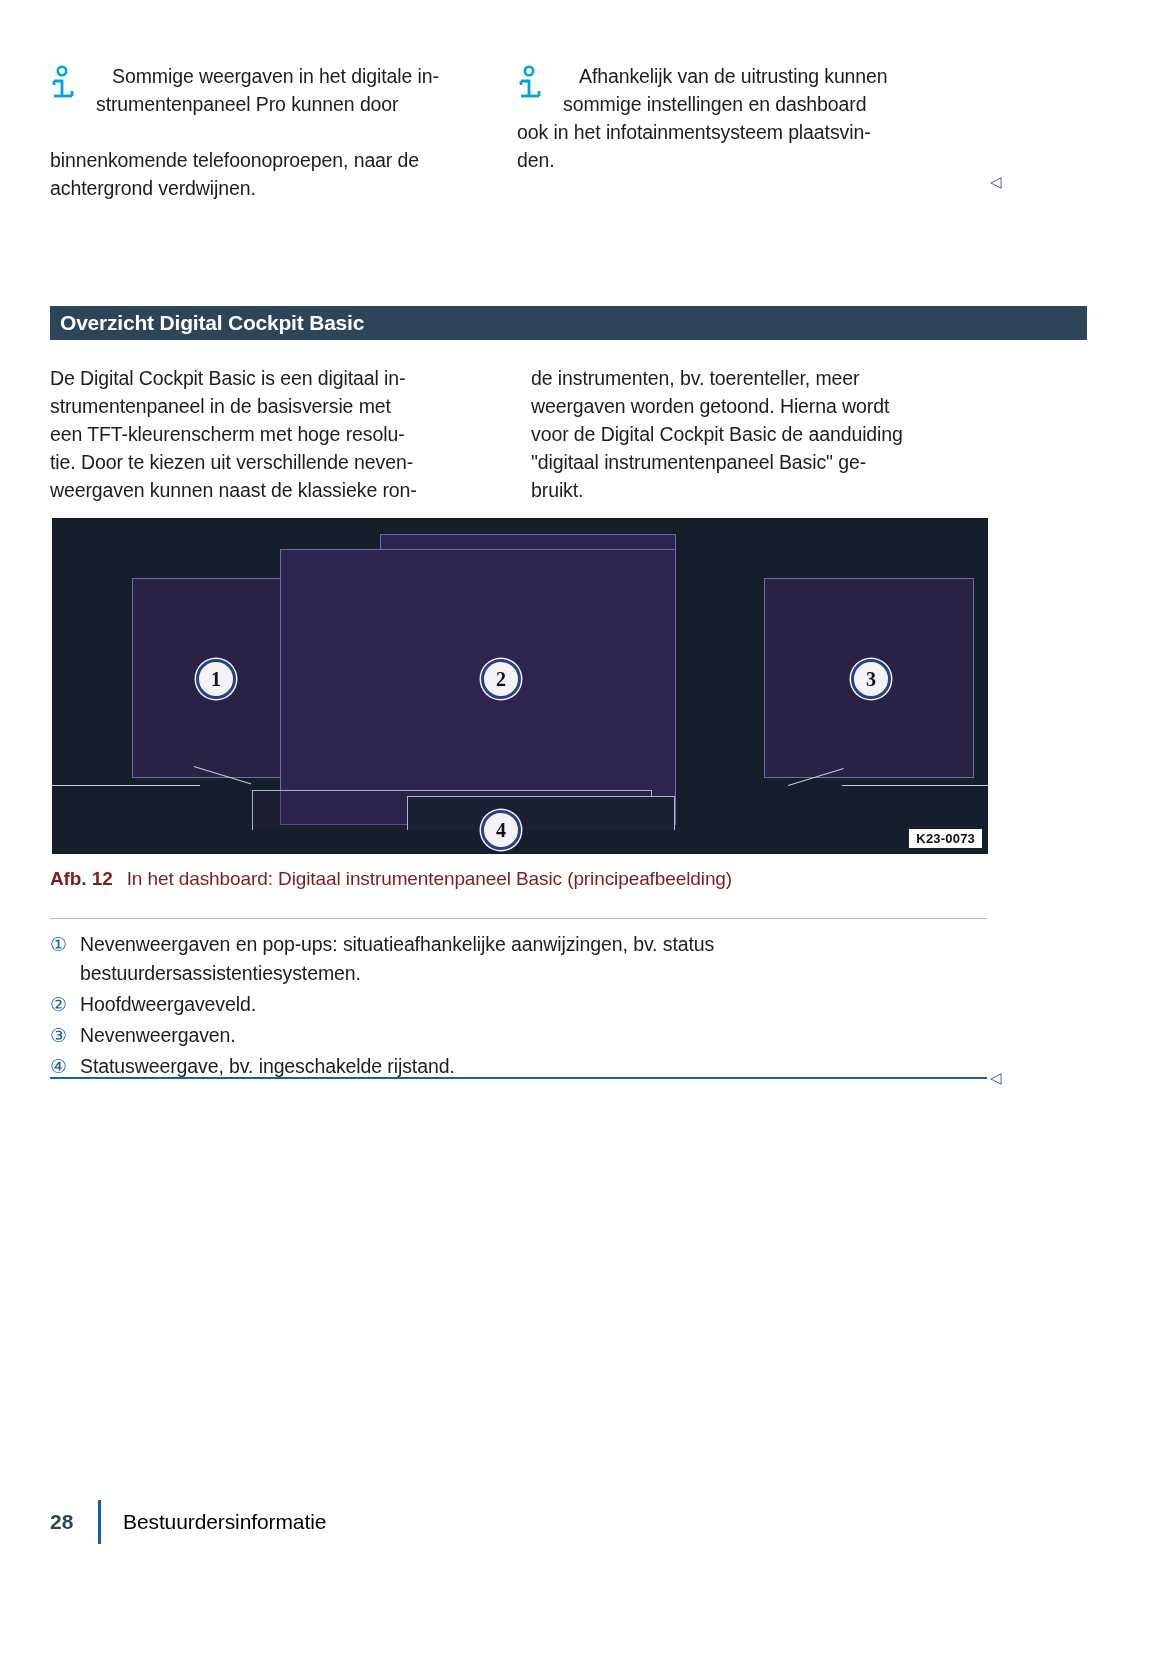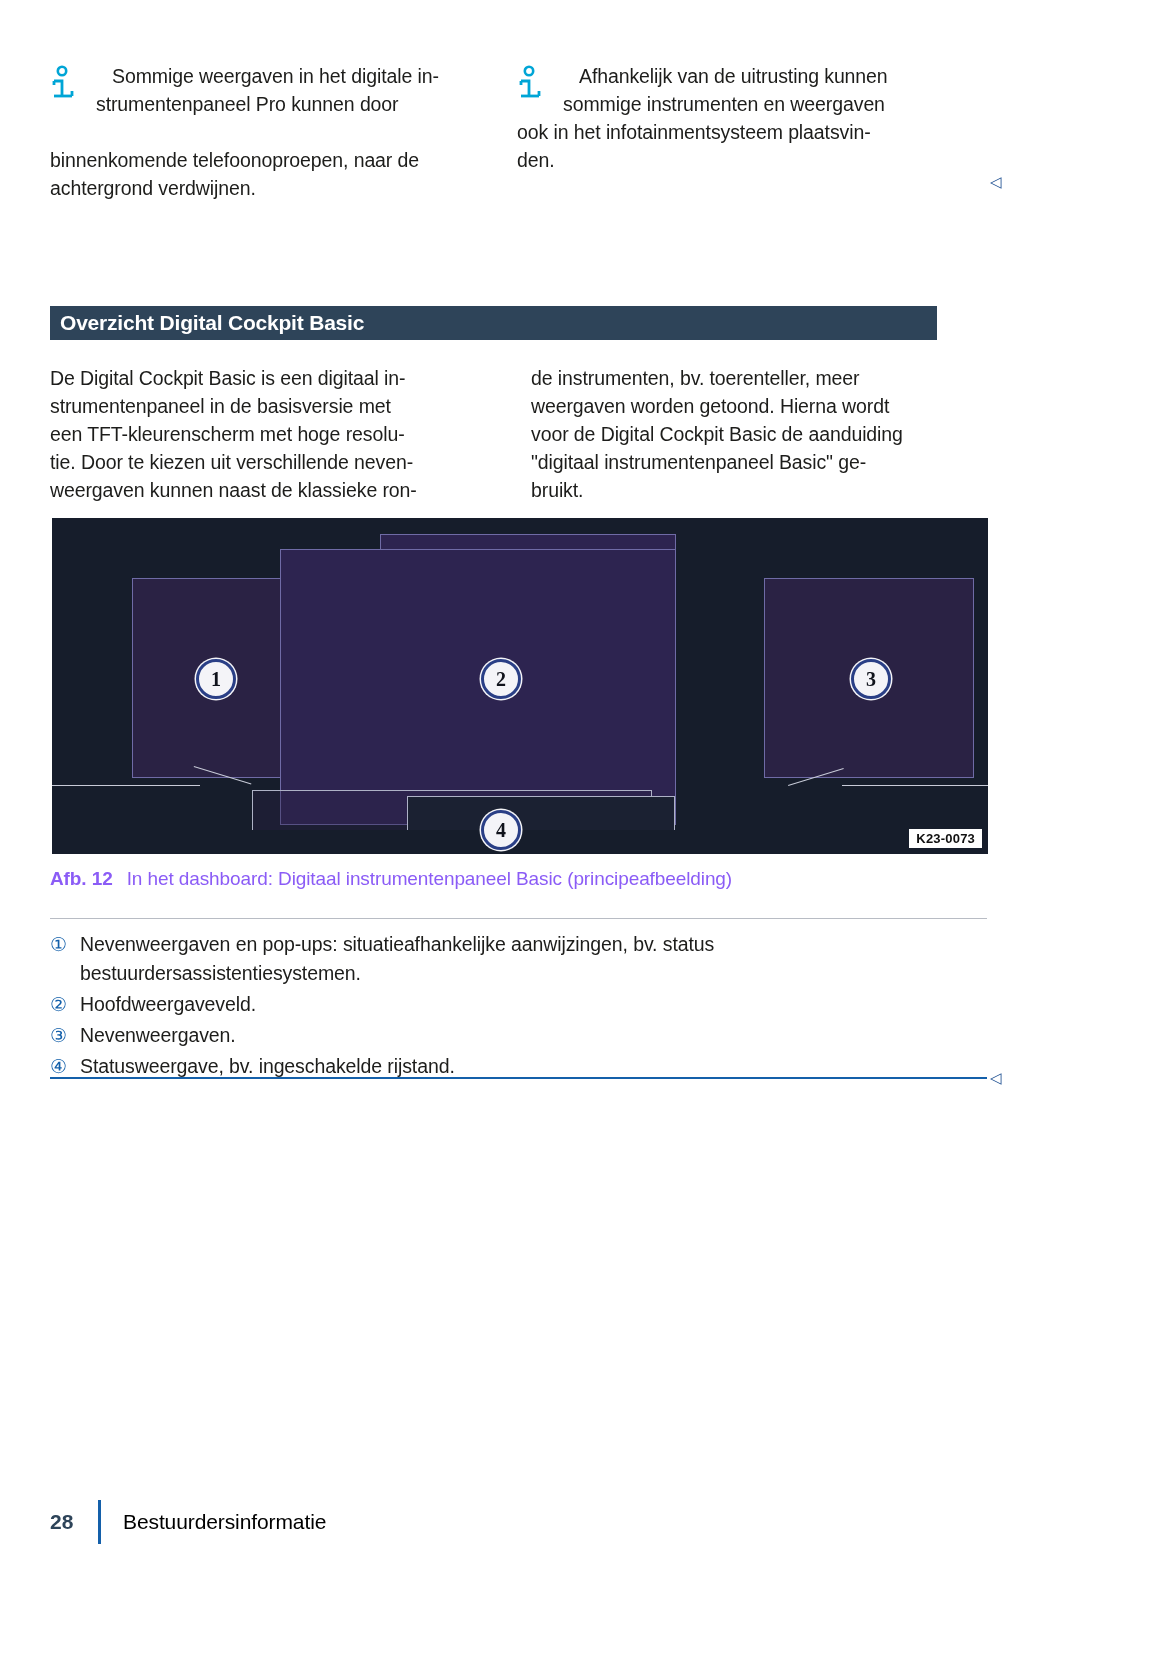--- a/index.html
+++ b/index.html
@@ -74,21 +74,21 @@
     font-weight: bold;
     color: #1460aa;
     letter-spacing: -0.3px;
   }
 
   
   .h2-bar {
     position: absolute;
     left: 50px;
     top: 306px;
-    width: 887px;
+    width: 1037px;
     height: 34px;
     background: #2e4459;
     display: flex;
     align-items: center;
   }
   .h2-bar span {
     color: #ffffff;
     font-size: 21px;
     font-weight: bold;
     padding-left: 10px;
@@ -208,21 +208,21 @@
     letter-spacing: 0.2px;
     font-family: "Liberation Sans", sans-serif;
   }
 
   
   .caption {
     position: absolute;
     left: 50px;
     top: 868px;
     font-size: 19px;
-    color: #8b5cf6;
+    color: #7f1d1d;
     letter-spacing: -0.1px;
   }
   .caption .afb {
     font-weight: bold;
     margin-right: 14px;
   }
 
   
   .hr-top {
     position: absolute;
@@ -316,21 +316,21 @@
     <div class="note">
       <span class="note-icon">
         <svg width="28" height="40" viewBox="0 0 28 40" xmlns="http://www.w3.org/2000/svg">
           <circle cx="12" cy="6" r="4.2" fill="none" stroke="#00a5d6" stroke-width="2.6"></circle>
           <path d="M4 16 L12 16 L12 31" fill="none" stroke="#00a5d6" stroke-width="2.8"></path>
           <path d="M4 31 L22 31" fill="none" stroke="#00a5d6" stroke-width="2.8"></path>
           <path d="M4 16 L4 20" fill="none" stroke="#00a5d6" stroke-width="2.8"></path>
           <path d="M22 31 L22 26" fill="none" stroke="#00a5d6" stroke-width="2.8"></path>
         </svg>
       </span>
-      <div class="note-text"><span class="indent-pad"></span><span>Afhankelijk van de uitrusting kunnen</span><br><span class="indent-pad2"></span><span>sommige instrumenten en weergaven</span><br><span>ook in het infotainmentsysteem plaatsvin-</span><br><span>den.</span></div>
+      <div class="note-text"><span class="indent-pad"></span><span>Afhankelijk van de uitrusting kunnen</span><br><span class="indent-pad2"></span><span>sommige instellingen en dashboard</span><br><span>ook in het infotainmentsysteem plaatsvin-</span><br><span>den.</span></div>
     </div>
 
   </div>
 
   <div class="end-marker" style="left:990px; top:174px;">◁</div>
 
 
   <div class="h2-bar">
     <span>Overzicht Digital Cockpit Basic</span>
   </div>

